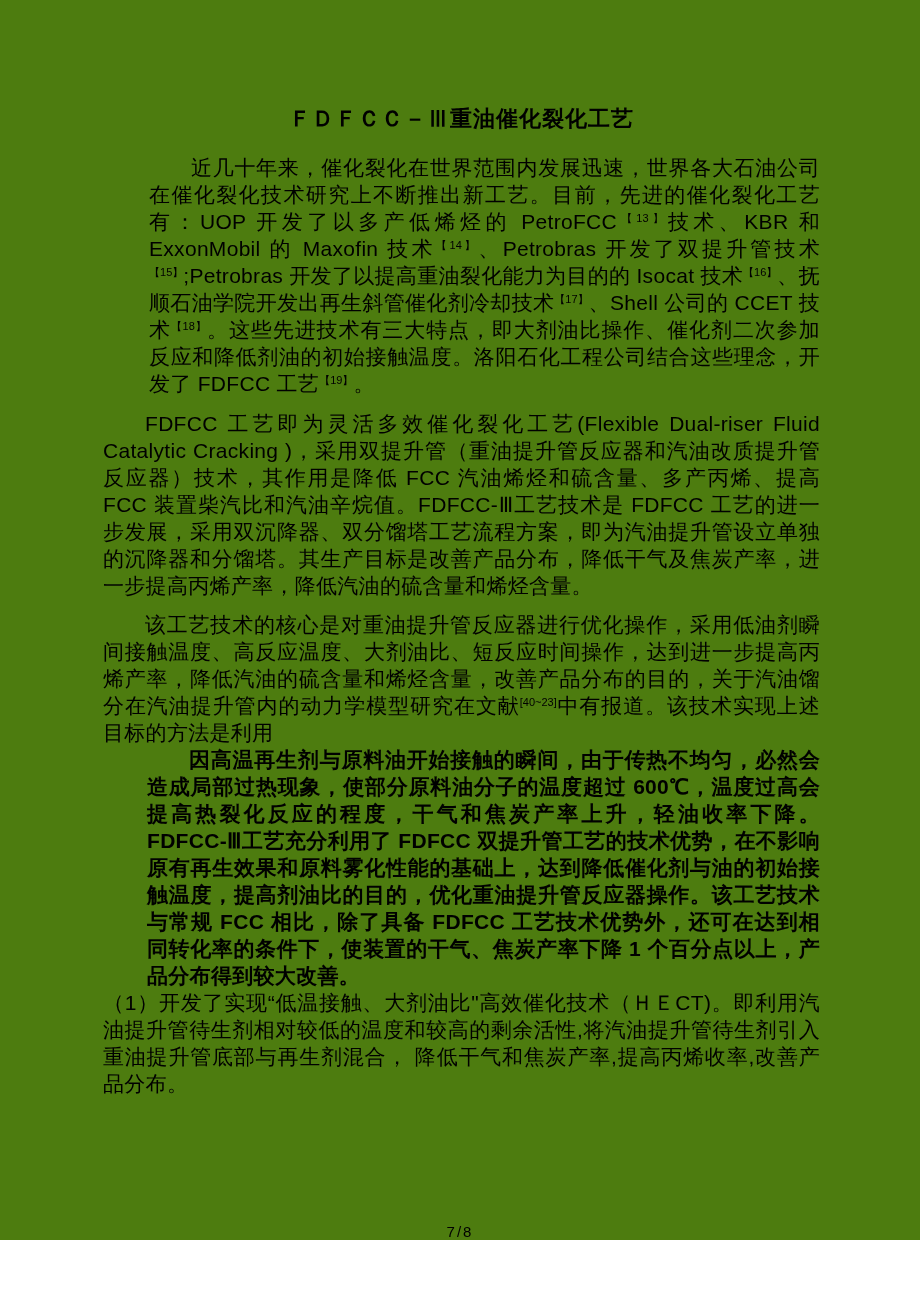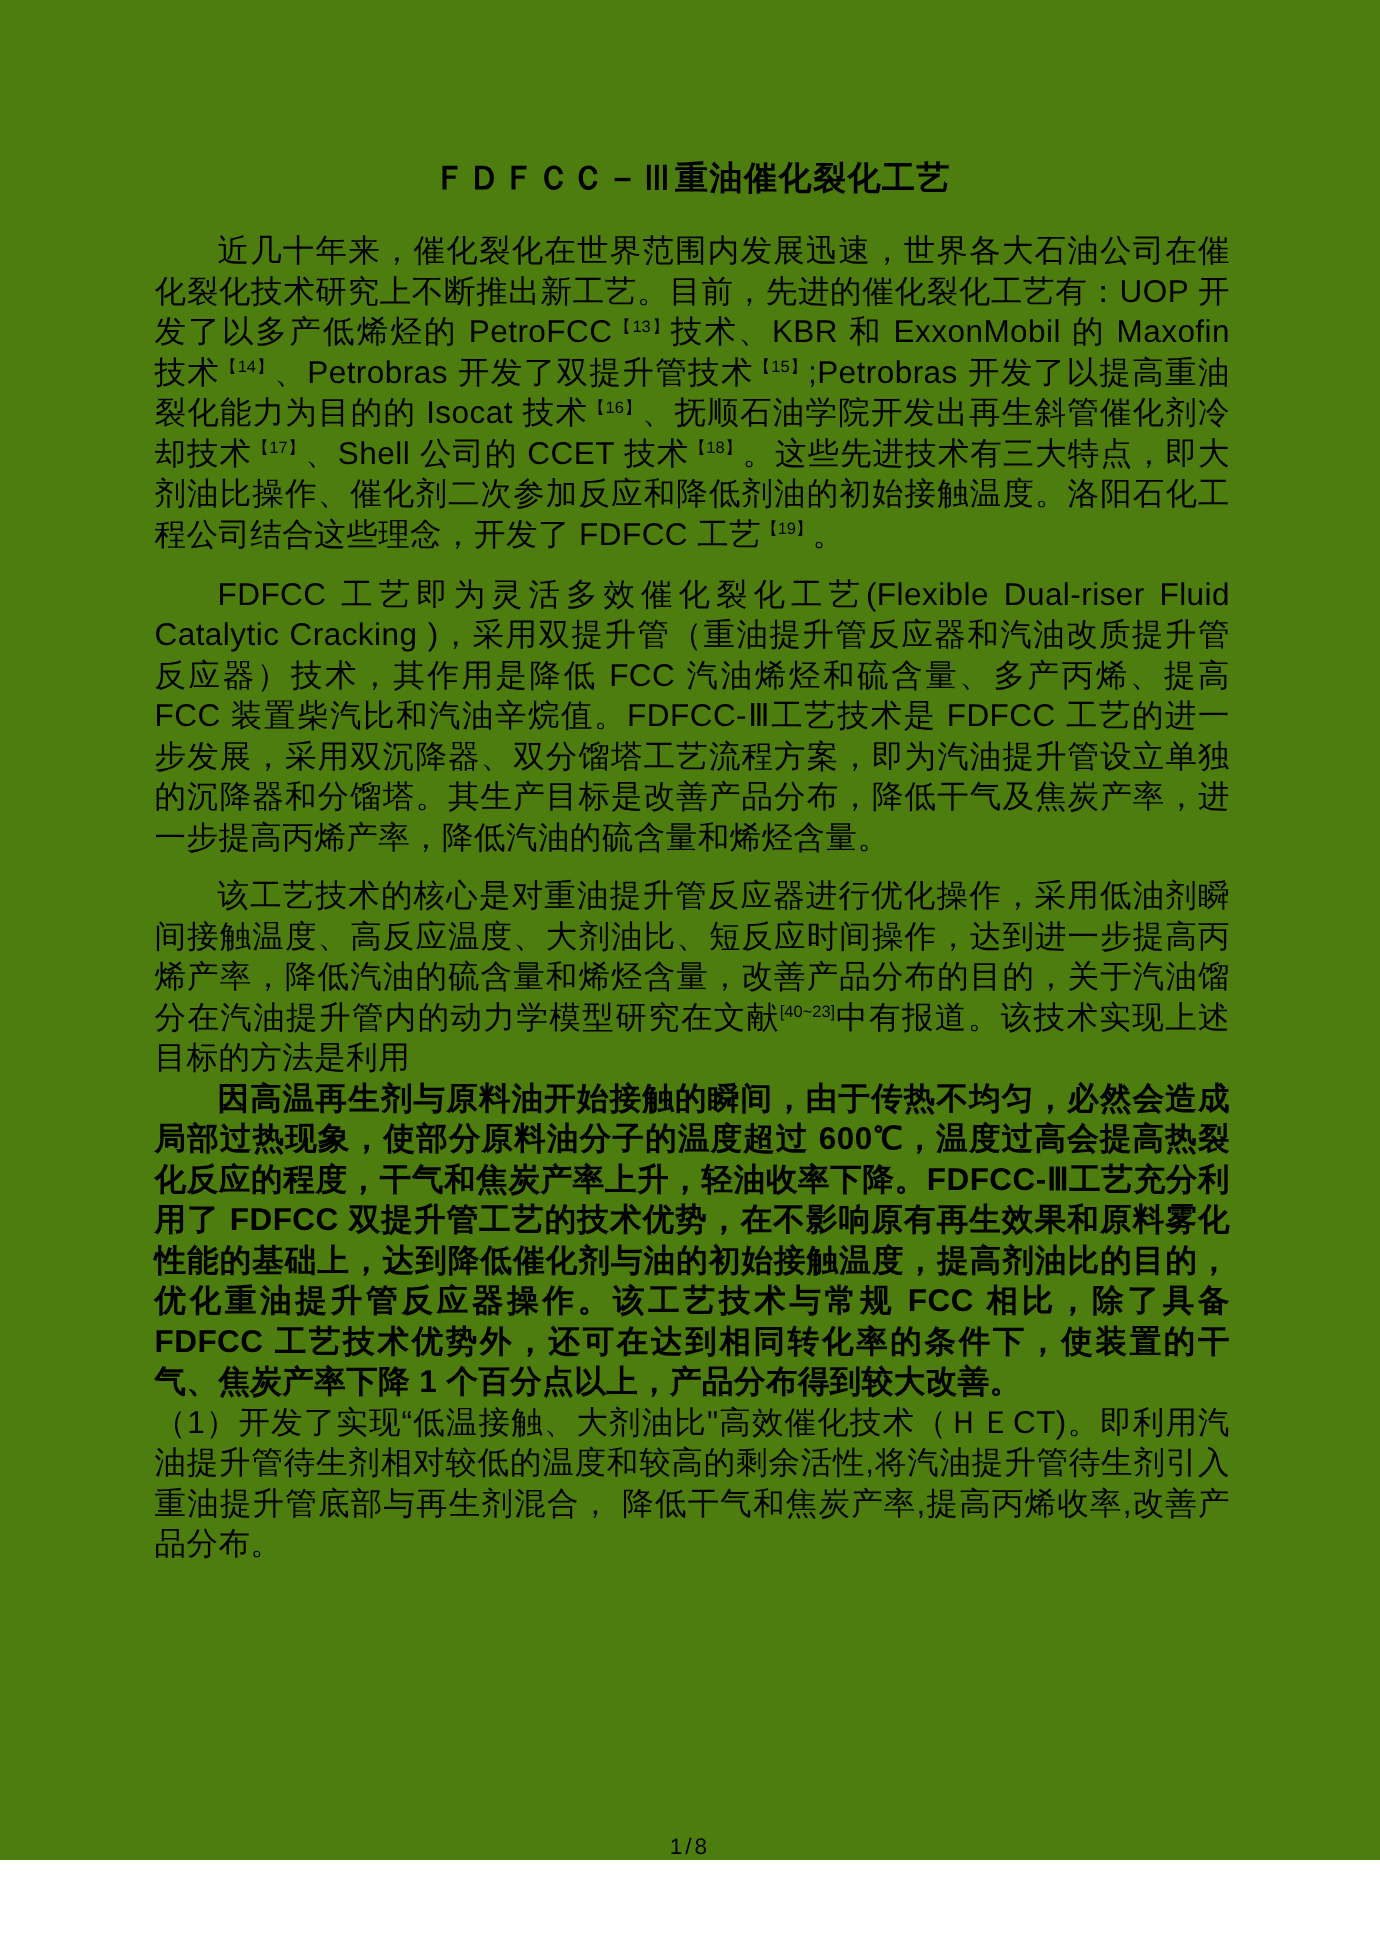--- a/index.html
+++ b/index.html
@@ -24,25 +24,25 @@
   .para {
     margin: 0;
     font-size: 21px;
     line-height: 27px;
     text-align: justify;
     text-justify: inter-ideograph;
     letter-spacing: 0.3px;
   }
   .indent { text-indent: 2em; }
   .bold { font-weight: bold; }
-  .p1 { margin-top: 22px; }
+  .p1 { margin-top: 22px; margin-left: 46px; }
   .p2 { margin-top: 13px; }
   .p3 { margin-top: 12px; }
   .p4 { margin-top: 49px; }
-  .p5 { margin-top: 0; }
+  .p5 { margin-top: 0; margin-left: 44px; }
   .features-heading { margin-top: 31px; }
   .ref {
     font-size: 11px;
     line-height: 0;
     position: relative;
     top: -7px;
     letter-spacing: 0;
   }
   .footer {
     position: absolute;
@@ -71,14 +71,14 @@
 
 
     <p class="para indent bold p5">因高温再生剂与原料油开始接触的瞬间，由于传热不均匀，必然会造成局部过热现象，使部分原料油分子的温度超过 600℃，温度过高会提高热裂化反应的程度，干气和焦炭产率上升，轻油收率下降。FDFCC-Ⅲ工艺充分利用了 FDFCC 双提升管工艺的技术优势，在不影响原有再生效果和原料雾化性能的基础上，达到降低催化剂与油的初始接触温度，提高剂油比的目的，优化重油提升管反应器操作。该工艺技术与常规 FCC 相比，除了具备 FDFCC 工艺技术优势外，还可在达到相同转化率的条件下，使装置的干气、焦炭产率下降 1 个百分点以上，产品分布得到较大改善。</p>
 
 
     <p class="para">（1）开发了实现“低温接触、大剂油比"高效催化技术（ＨＥCT)。即利用汽油提升管待生剂相对较低的温度和较高的剩余活性,将汽油提升管待生剂引入重油提升管底部与再生剂混合， 降低干气和焦炭产率,提高丙烯收率,改善产品分布。</p>
 
 
   </div>
 
-  <div class="footer">1/8</div>
+  <div class="footer">7/8</div>
 </div>
 
 </body></html>

